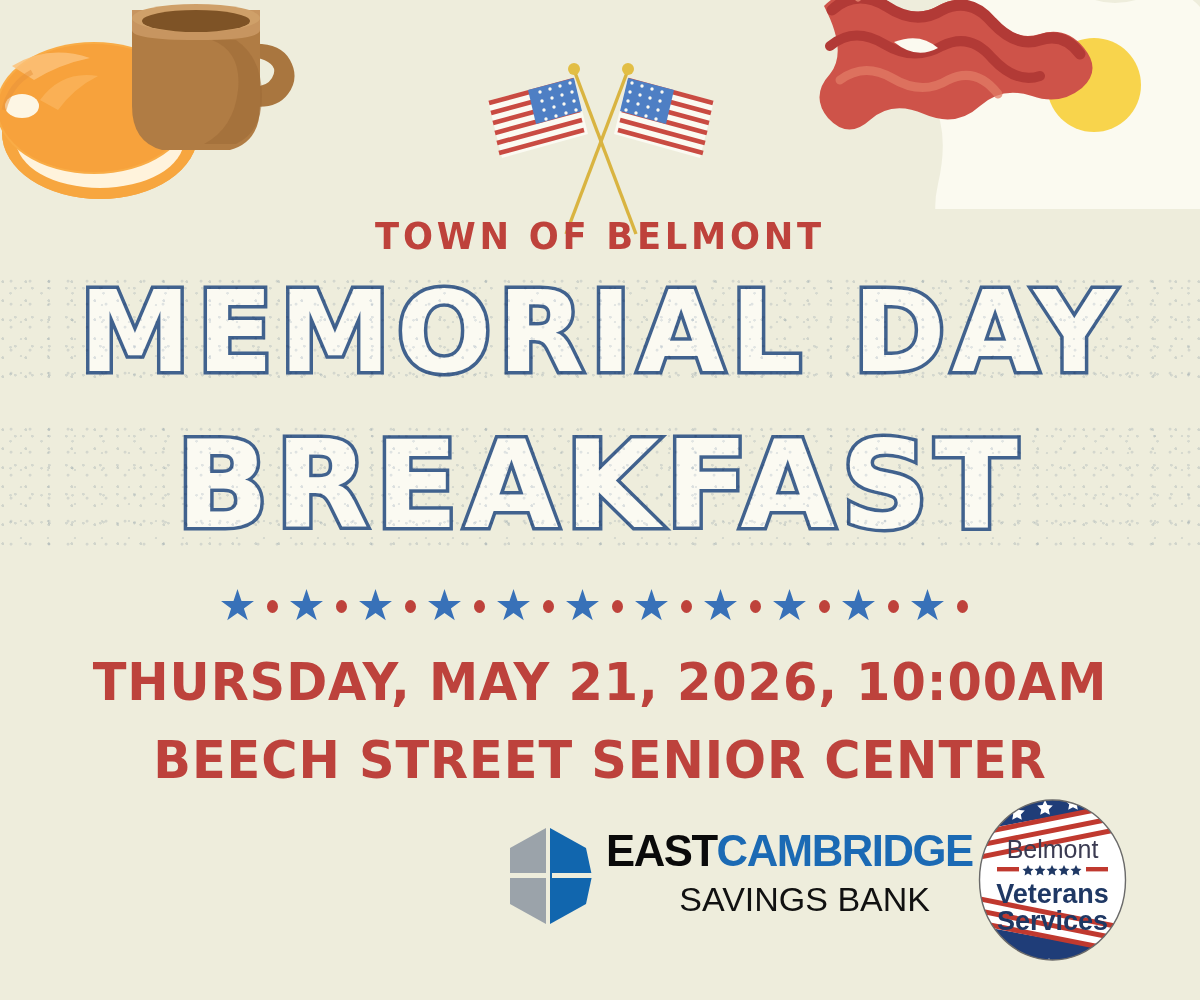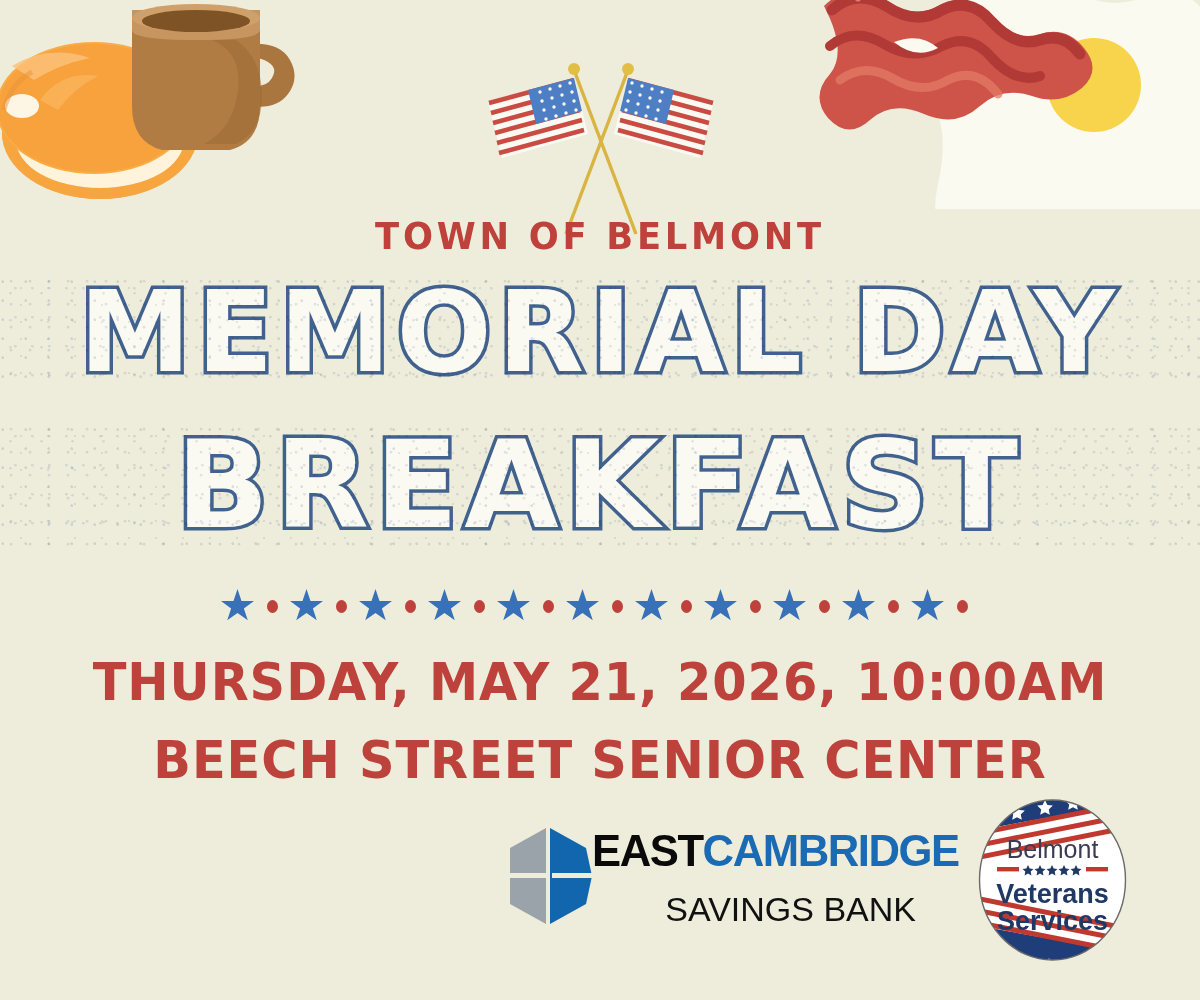--- a/index.html
+++ b/index.html
@@ -139,21 +139,21 @@
   #ecsb-logo {
     position: absolute;
     left: 500px;
     top: 32px;
     width: 430px;
     height: 110px;
   }
   #ecsb-mark { position: absolute; left: 0; top: 4px; width: 96px; height: 100px; }
   #ecsb-wordmark {
     position: absolute;
-    left: 92px;
+    left: 106px;
     top: 6px;
     width: 324px;
   }
   #ecsb-line1 {
     font-family: "Liberation Sans", sans-serif;
     font-weight: 700;
     font-size: 45px;
     line-height: 1.02;
     letter-spacing: -1.5px;
     white-space: nowrap;
@@ -162,21 +162,21 @@
   }
   #ecsb-east { color: #0A0A0A; }
   #ecsb-cambridge { color: #1B6AB4; }
   #ecsb-line2 {
     font-family: "Liberation Sans", sans-serif;
     font-weight: 400;
     font-size: 34px;
     color: #111111;
     letter-spacing: 0px;
     text-align: right;
-    margin-top: 16px;
+    margin-top: 6px;
     white-space: nowrap;
   }
 
   
   #bvs-badge {
     position: absolute;
     left: 975px;
     top: 6px;
     width: 155px;
     height: 168px;

